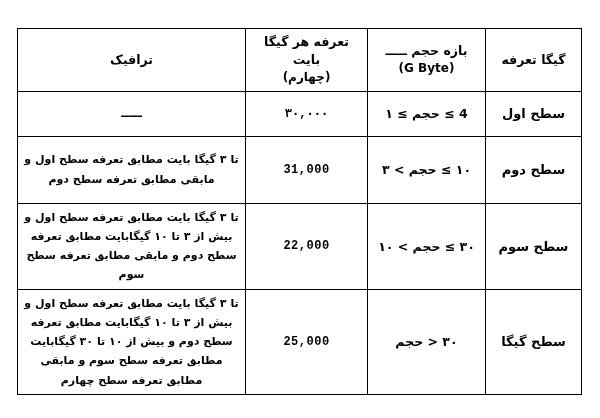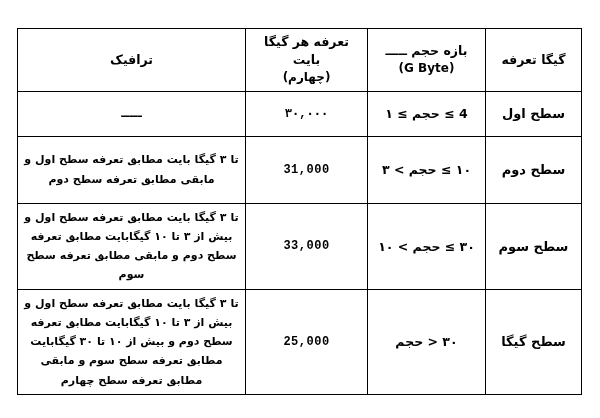--- a/index.html
+++ b/index.html
@@ -117,21 +117,21 @@
       </tr>
       <tr class="r2">
         <td class="level">سطح دوم</td>
         <td class="range">۱۰ ≥ حجم &gt; ۳</td>
         <td class="price">31,000</td>
         <td class="notes">تا ۳ گیگا بایت مطابق تعرفه سطح اول و  مابقی مطابق تعرفه سطح دوم</td>
       </tr>
       <tr class="r3">
         <td class="level">سطح سوم</td>
         <td class="range">۳۰ ≥ حجم &gt; ۱۰</td>
-        <td class="price">33,000</td>
+        <td class="price">22,000</td>
         <td class="notes">تا ۳ گیگا بایت مطابق تعرفه سطح اول و بیش از ۳ تا ۱۰ گیگابایت مطابق تعرفه سطح دوم و مابقی مطابق تعرفه سطح سوم</td>
       </tr>
       <tr class="r4">
         <td class="level">سطح گیگا</td>
         <td class="range">۳۰ &lt; حجم</td>
         <td class="price">25,000</td>
         <td class="notes">تا ۳ گیگا بایت مطابق تعرفه سطح اول و بیش از ۳ تا ۱۰ گیگابایت مطابق تعرفه سطح دوم و بیش از ۱۰ تا ۳۰ گیگابایت مطابق تعرفه سطح سوم و مابقی مطابق تعرفه سطح چهارم</td>
       </tr>
     </tbody>
   </table>

